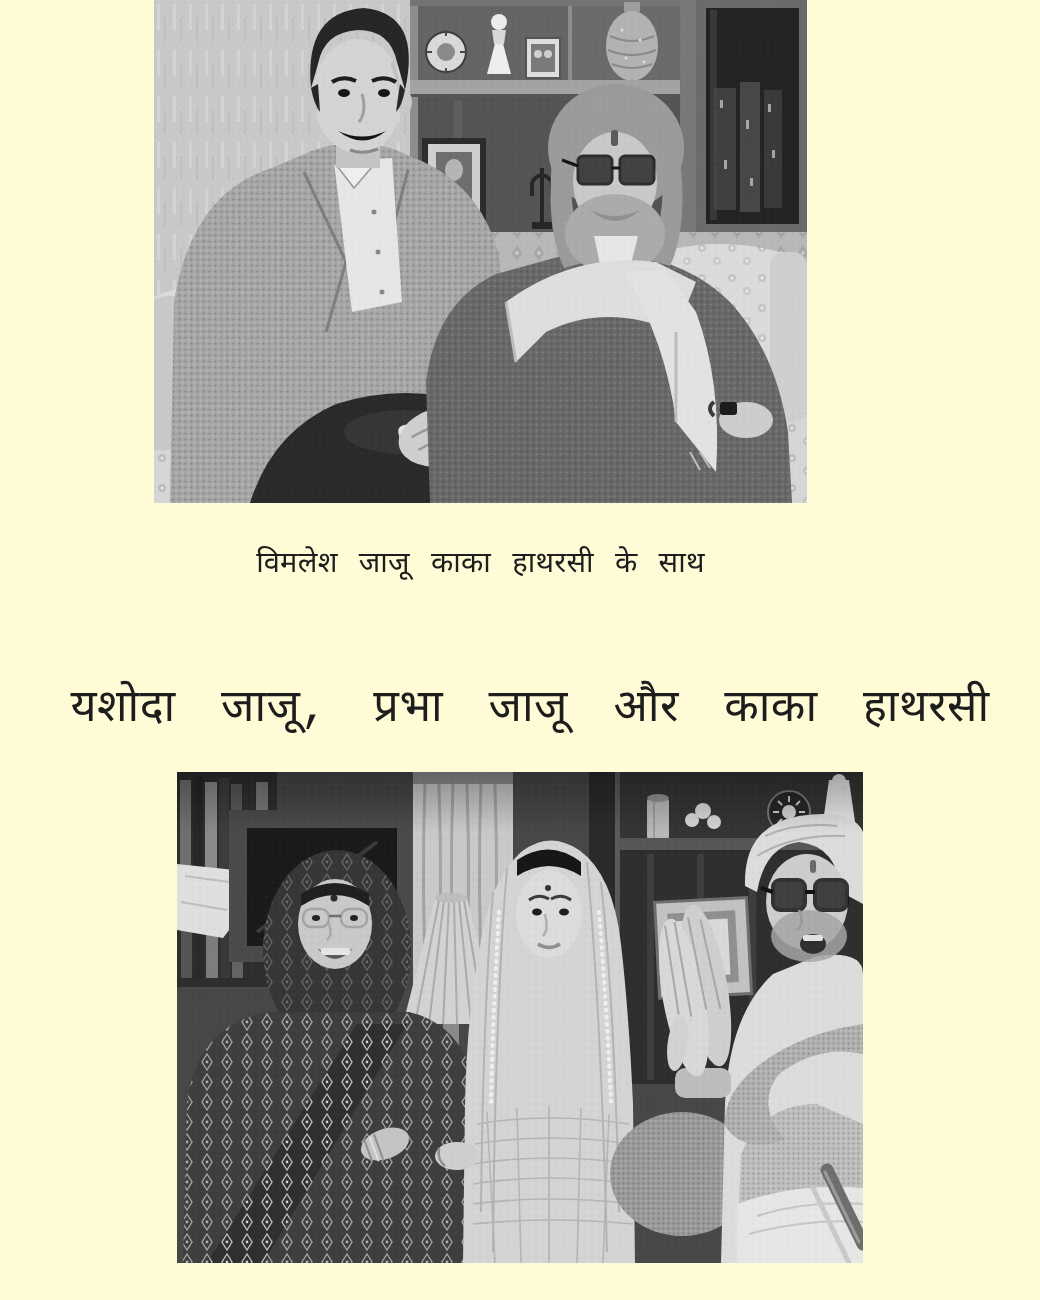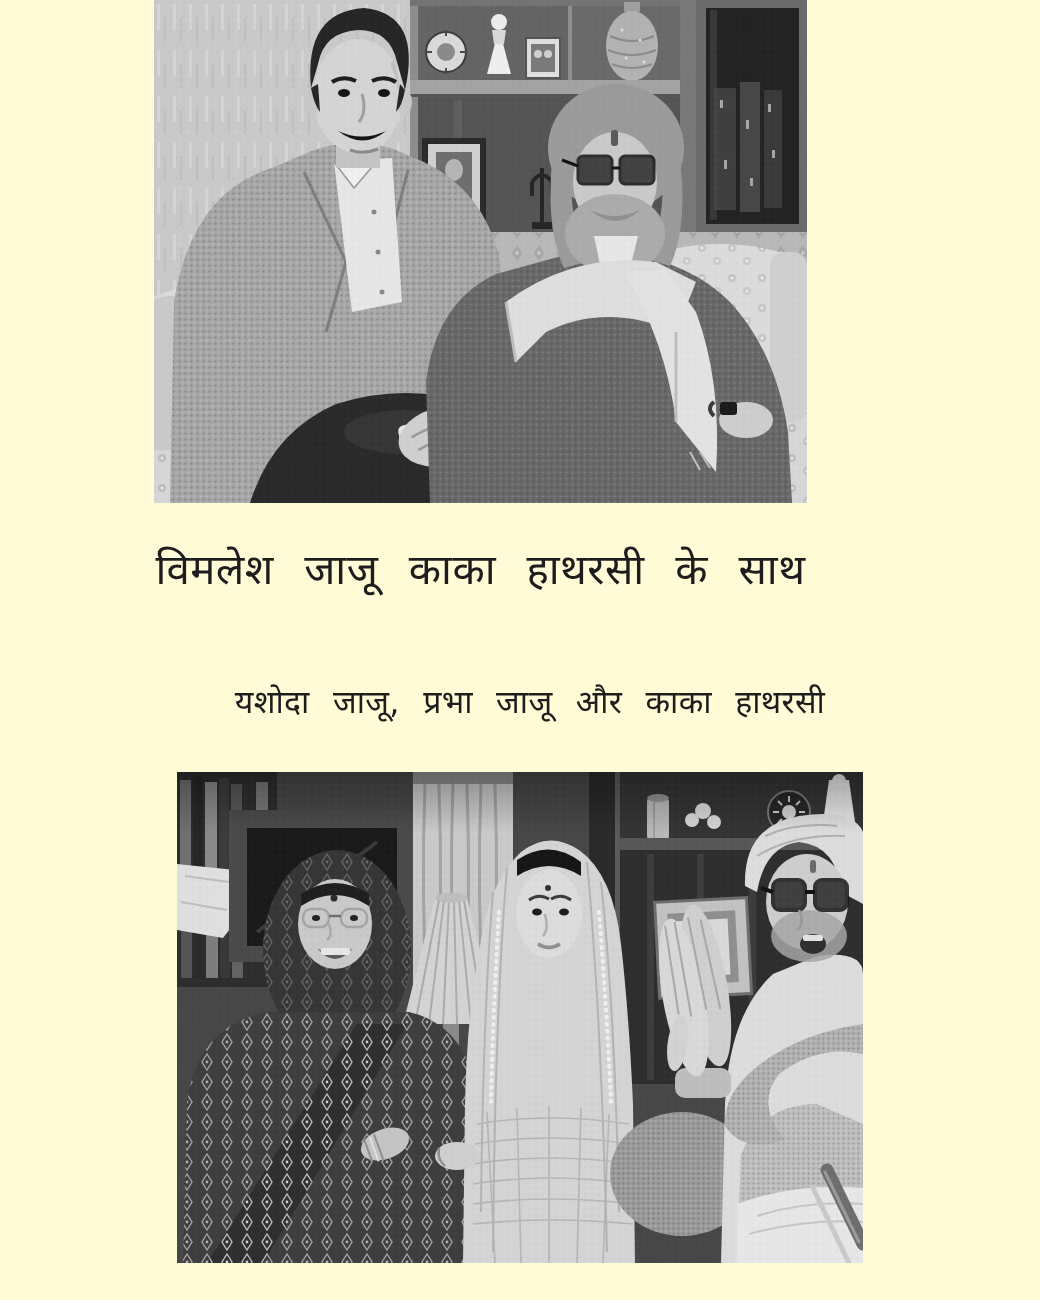--- a/index.html
+++ b/index.html
@@ -17,22 +17,22 @@
   .caption{
     position:absolute;
     color:#1d1d1d;
     text-align:center;
     font-family:"DejaVu Sans","Liberation Serif",sans-serif;
     word-spacing:0.40em;
     letter-spacing:0.01em;
     line-height:1.25;
     white-space:nowrap;
   }
-  #caption-top{left:154px;top:544px;width:653px;font-size:42px;}
-  #caption-bottom{left:20px;top:682px;width:1020px;font-size:32px;}
+  #caption-top{left:154px;top:544px;width:653px;font-size:29px;}
+  #caption-bottom{left:20px;top:682px;width:1020px;font-size:45px;font-family:Liberation Mono, monospace;}
 </style>
 </head>
 <body>
 
 <div class="page">
 
   <figure class="photo" id="photo-top" style="margin:0">
     <svg viewBox="0 0 653 503" xmlns="http://www.w3.org/2000/svg">
       <defs>
         <pattern id="tpwall" width="16" height="46" patternUnits="userSpaceOnUse">

